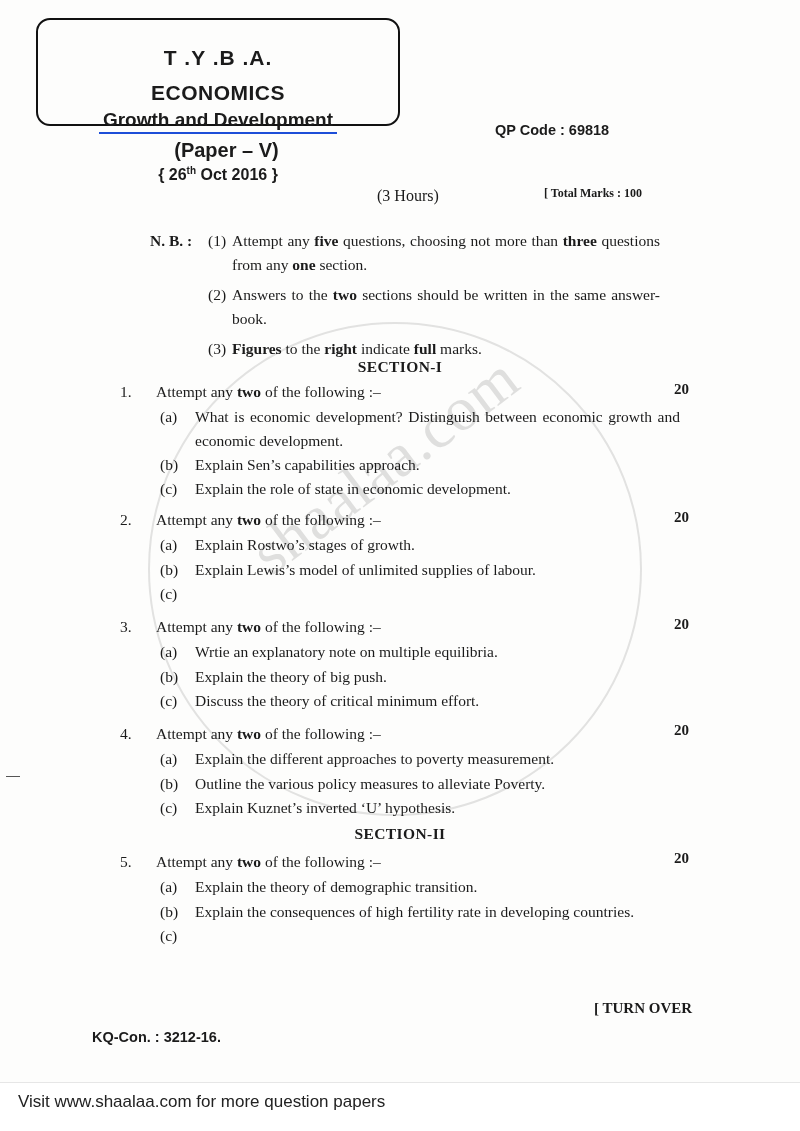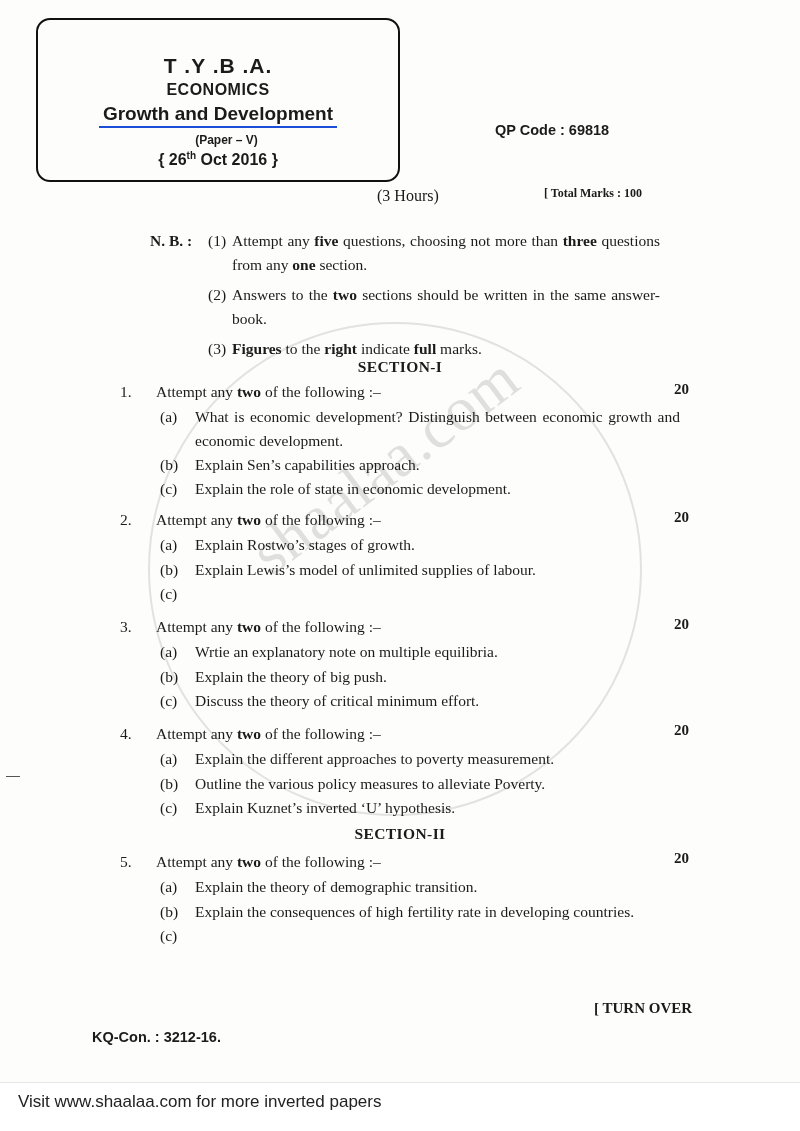--- a/index.html
+++ b/index.html
@@ -47,39 +47,39 @@
     pointer-events: none;
     white-space: nowrap;
   }
 
   
   .header-box {
     position: absolute;
     left: 36px;
     top: 18px;
     width: 364px;
-    height: 164px;
+    height: 108px;
     border: 2px solid #111;
     border-radius: 14px;
     text-align: center;
     font-family: "Liberation Sans", sans-serif;
     font-weight: bold;
-    padding-top: 26px;
+    padding-top: 18px;
     box-sizing: border-box;
   }
   .hb-line1 { font-size: 21px; letter-spacing: 1px; margin-top: 8px; }
-  .hb-line2 { font-size: 16px; margin-top: 3px; letter-spacing: 0.5px;}
+  .hb-line2 { font-size: 21px; margin-top: 11px; letter-spacing: 0.5px;}
   .hb-line3 {
     font-size: 19px;
     margin-top: 4px;
     display: inline-block;
     border-bottom: 2px solid #1d4ed8;
     padding: 0 4px 1px 4px;
   }
-  .hb-line4 { font-size: 12px; margin-top: 5px; margin-left: 17px; }
+  .hb-line4 { font-size: 20px; margin-top: 5px; margin-left: 17px; }
   .hb-line5 { font-size: 16px; margin-top: 3px; }
   .hb-line5 sup { font-size: 10px; }
 
   .qp-code {
     position: absolute;
     left: 495px;
     top: 122px;
     font-family: "Liberation Sans", sans-serif;
     font-weight: bold;
     font-size: 14.5px;
@@ -314,15 +314,15 @@
     <div class="q-sub"><span class="lbl">(a)</span><span>Explain the theory of demographic transition.</span></div>
     <div class="q-sub"><span class="lbl">(b)</span><span>Explain  the  consequences  of  high  fertility  rate  in  developing countries.</span></div>
     <div class="q-sub"><span class="lbl">(c)</span></div>
   </div>
   <div class="marks" style="top:850px;">20</div>
 
   <div class="turn-over">[ TURN OVER</div>
   <div class="kq-con">KQ-Con. : 3212-16.</div>
 
   <div class="footer-bar"></div>
-  <div class="footer-text">Visit www.shaalaa.com for more inverted papers</div>
+  <div class="footer-text">Visit www.shaalaa.com for more question papers</div>
 
 </div>
 
 </body></html>

